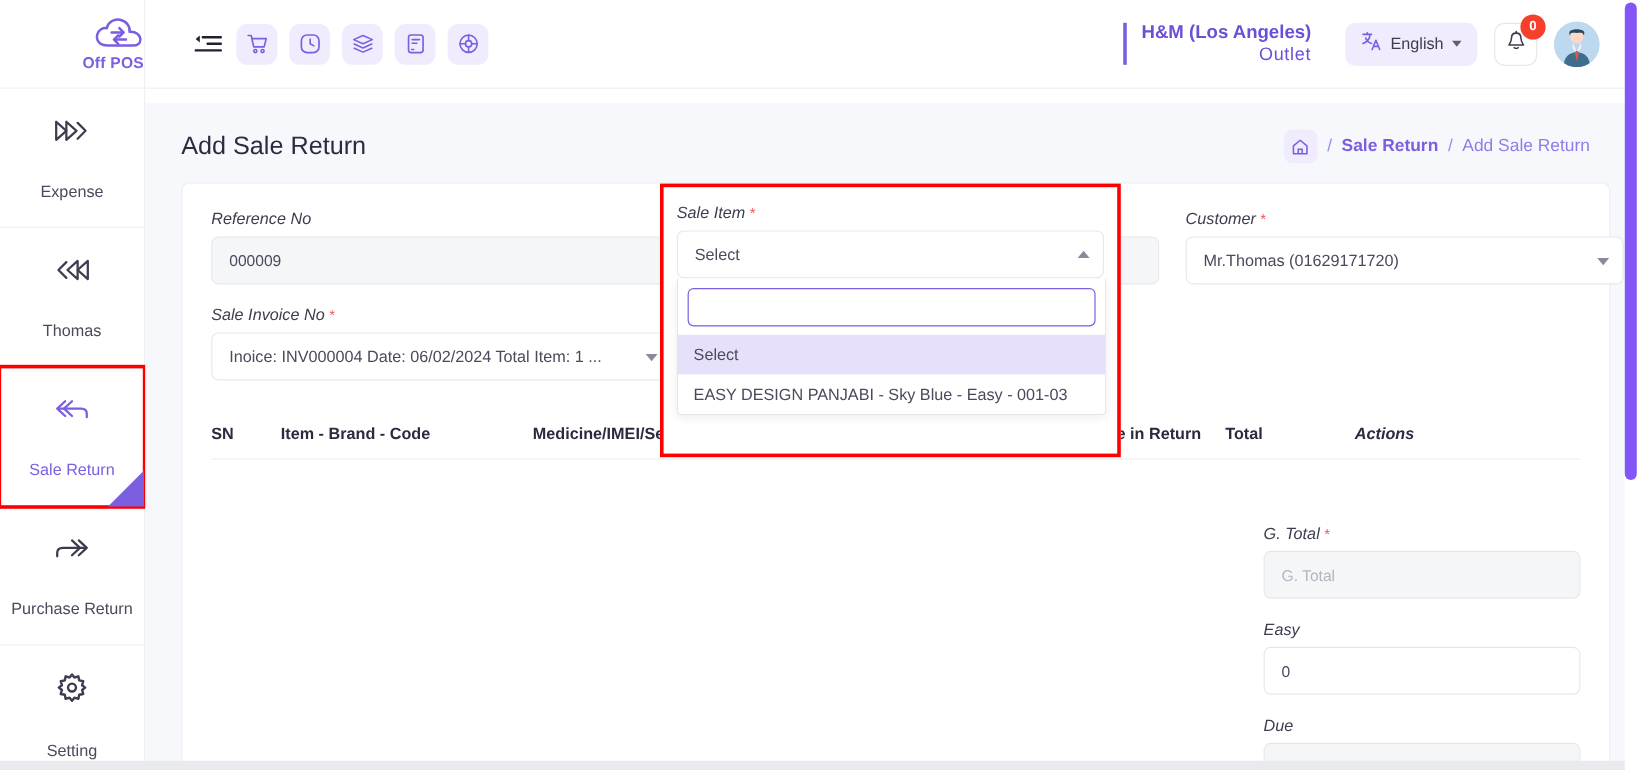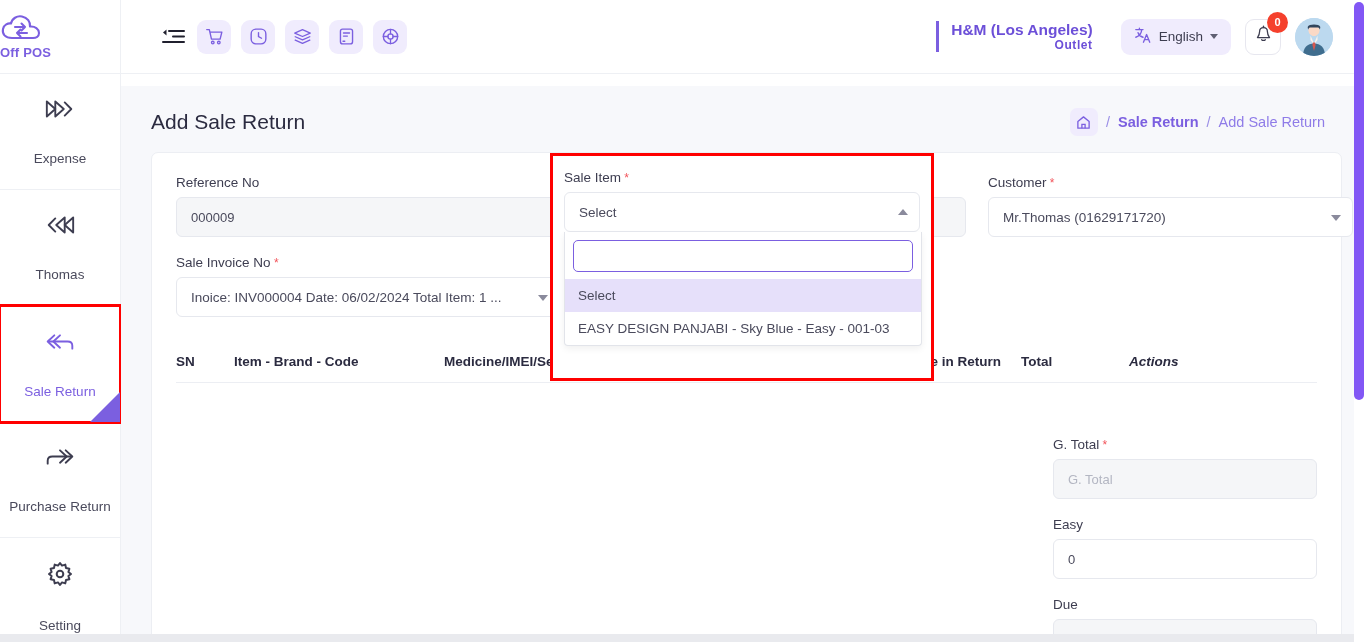--- a/index.html
+++ b/index.html
@@ -12,21 +12,21 @@
   body { position: relative; }
 
   
   .topbar {
     position: absolute; top: 0; left: 0; width: 1365px; height: 74px;
     background: #ffffff; display: flex; align-items: center;
     border-bottom: 1px solid #eef0f4;
   }
   .brand {
     width: 121px; height: 74px; display: flex; flex-direction: column;
-    align-items: flex-start; justify-content: center; gap: 1px;
+    align-items: flex-end; justify-content: center; gap: 1px;
     border-right: 1px solid #eef0f4;
   }
   .brand-logo { width: 42px; height: 30px; position: relative; }
   .brand-name {
     font-size: 13px; font-weight: bold; color: #7b5fe0;
     letter-spacing: .2px;
   }
   .tools { display: flex; align-items: center; gap: 10px; margin-left: 40px; }
   .collapse-btn {
     width: 26px; height: 26px; display: flex; align-items: center;
@@ -39,21 +39,21 @@
   }
   .topbar-right {
     margin-left: auto; display: flex; align-items: center; gap: 0;
     padding-right: 32px;
   }
   .outlet-block {
     border-left: 3px solid #7b5fe0; padding-left: 12px; padding-right: 14px;
     text-align: right; line-height: 1.15;
   }
   .outlet-name { font-size: 15.5px; font-weight: bold; color: #6c4fd8; }
-  .outlet-sub { font-size: 12px; font-weight: bold; color: #6c4fd8; letter-spacing:.6px; }
+  .outlet-sub { font-size: 15px; font-weight: normal; color: #6c4fd8; letter-spacing:.6px; }
   .lang-btn {
     margin-left: 14px; background: #f0ecfd; border-radius: 9px;
     height: 36px; padding: 0 13px; display: flex; align-items: center;
     gap: 7px; cursor: pointer;
   }
   .lang-label { font-size: 13.5px; color: #3d3d50; }
   .caret-down {
     width: 0; height: 0; border-left: 4.5px solid transparent;
     border-right: 4.5px solid transparent; border-top: 5.5px solid #5f5f72;
   }
@@ -113,21 +113,21 @@
   .crumb-cur { color: #8f7ce8; font-size: 14.5px; }
 
   .card {
     margin: 16px 23px 0 30px; background: #ffffff; border: 1px solid #eceef3;
     border-radius: 7px; min-height: 560px; padding: 22px 24px 0 24px;
     position: relative;
   }
 
   .row { display: flex; gap: 22px; }
   .field { flex: 1; margin-bottom: 18px; }
-  .flabel { font-size: 13.5px; color: #3d3d50; margin-bottom: 7px; display: block; }
+  .flabel { font-size: 13.5px; color: #3d3d50; margin-bottom: 7px; display: block; font-style: italic; }
   .req { color: #f2545b; font-size: 12px; }
   .inp {
     width: 100%; height: 40px; border: 1px solid #e6e8ee; border-radius: 6px;
     background: #f5f6f8; padding: 0 14px; font-size: 13px; color: #4a4a5c;
     display: flex; align-items: center;
   }
   .inp.white { background: #ffffff; }
   .inp.ph { color: #b3b6c2; }
   .sel {
     width: 100%; height: 40px; border: 1px solid #e6e8ee; border-radius: 6px;

